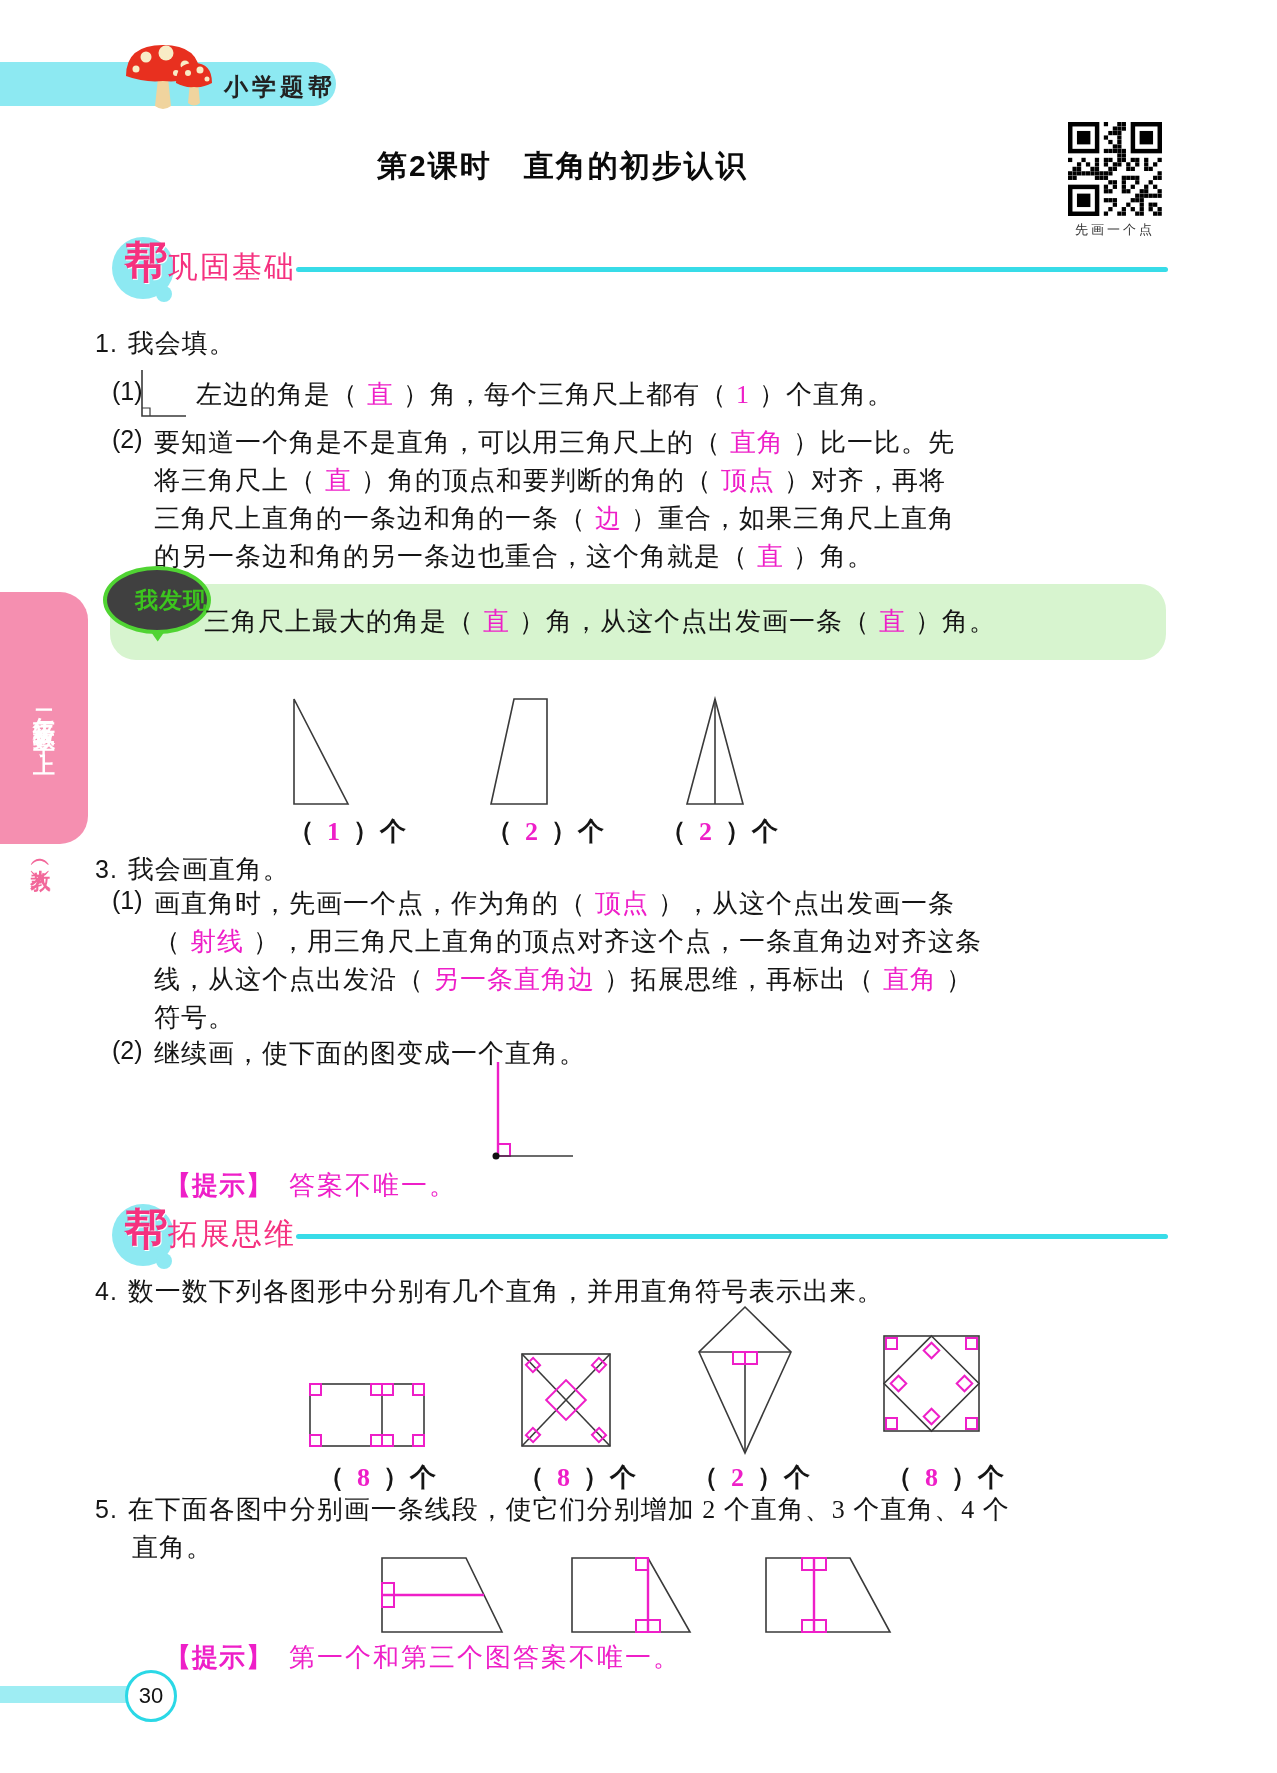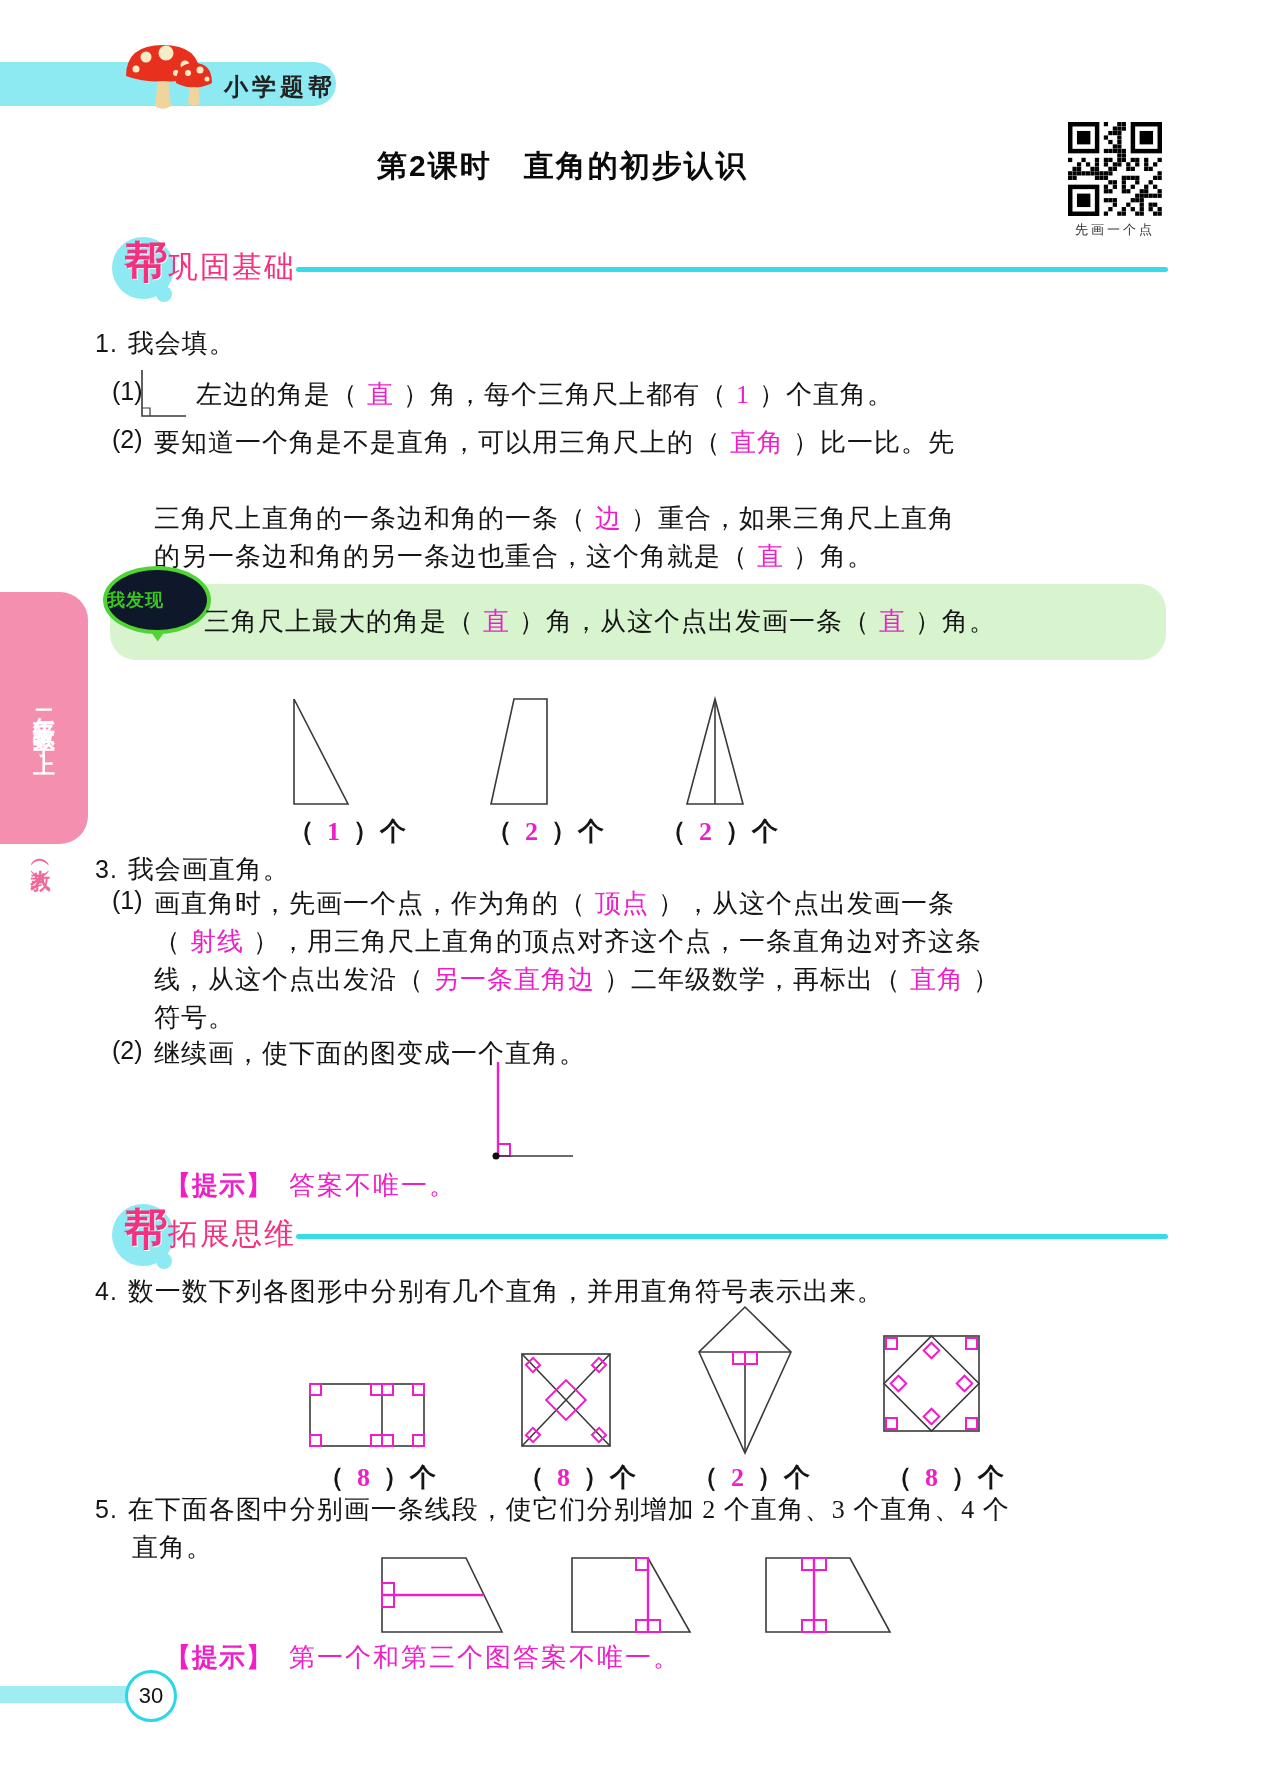--- a/index.html
+++ b/index.html
@@ -30,23 +30,23 @@
   .sec-blob::after{content:"";position:absolute;left:44px;top:49px;width:16px;height:16px;
                    border-radius:50%;background:var(--cyan);}
   .sec-head{position:absolute;display:flex;align-items:baseline;white-space:nowrap;
             font-family:"Liberation Sans",sans-serif;color:var(--pink);}
   .sec-badge{font-size:44px;font-weight:bold;text-shadow:1px 1px 0 #fff;}
   .sec-label{font-size:30px;font-weight:normal;letter-spacing:2px;}
   .sec-line{position:absolute;height:5px;background:var(--cyan-deep);border-radius:3px;}
   
   .disc-box{position:absolute;left:110px;top:584px;width:1056px;height:76px;border-radius:26px;
             background:var(--green-fill);}
-  .disc-bubble{position:absolute;left:103px;top:566px;width:100px;height:60px;background:#0f172a;
+  .disc-bubble{position:absolute;left:103px;top:566px;width:100px;height:60px;background:#404040;
                border:4px solid var(--green);border-radius:50%;display:flex;align-items:center;
-               justify-content:flex-start;font-family:"Liberation Sans",sans-serif;font-size:18px;
+               justify-content:flex-end;font-family:"Liberation Sans",sans-serif;font-size:23px;
                font-weight:bold;color:#3CC51E;letter-spacing:1px;}
   .disc-tail{position:absolute;left:150px;top:620px;width:16px;height:16px;background:var(--green);
              transform:rotate(55deg) skewX(20deg);}
   
   .hint-label{color:var(--magenta);font-family:"Liberation Sans",sans-serif;font-weight:bold;font-size:26px;}
   .hint-text{color:var(--magenta);font-size:26px;margin-left:16px;letter-spacing:2px;}
   
   .side-tab{position:absolute;left:0;top:592px;width:88px;height:252px;background:var(--tab-pink);
             border-radius:0 28px 28px 0;display:flex;align-items:center;justify-content:center;}
   .side-tab-text{writing-mode:vertical-rl;font-family:"Liberation Sans",sans-serif;font-size:22px;
@@ -240,20 +240,21 @@
     <span class="qnum">1.</span><span>我会填。</span>
   </div>
   <div class="pprefix" style="left:112px;top:377px;">(1)</div>
   <svg class="abs" style="left:138px;top:368px;" width="52" height="54" viewBox="0 0 52 54">
     <path class="shape-stroke" d="M4 2 L4 48 L48 48"></path>
     <path class="shape-stroke" style="stroke-width:1.2" d="M4 40 L12 40 L12 48"></path>
   </svg>
   <div class="line" style="left:196px;top:377px;"><span>左边的角是（</span><span class="ans">直</span><span>）角，每个三角尺上都有（</span><span class="ans">1</span><span>）个直角。</span></div>
   <div class="pprefix" style="left:112px;top:425px;">(2)</div>
   <div class="line" style="left:154px;top:425px;"><span>要知道一个角是不是直角，可以用三角尺上的（</span><span class="ans">直角</span><span>）比一比。先</span></div>
+  <div class="line" style="left:154px;top:463px;"><span>将三角尺上（</span><span class="ans">直</span><span>）角的顶点和要判断的角的（</span><span class="ans">顶点</span><span>）对齐，再将</span></div>
   <div class="line" style="left:154px;top:501px;"><span>三角尺上直角的一条边和角的一条（</span><span class="ans">边</span><span>）重合，如果三角尺上直角</span></div>
   <div class="line" style="left:154px;top:539px;"><span>的另一条边和角的另一条边也重合，这个角就是（</span><span class="ans">直</span><span>）角。</span></div>
 
   <div class="disc-box"></div>
   <div class="disc-tail"></div>
   <div class="disc-bubble">
     <span>我发现</span>
   </div>
   <div class="line" style="left:204px;top:604px;"><span>三角尺上最大的角是（</span><span class="ans">直</span><span>）角，从这个点出发画一条（</span><span class="ans">直</span><span>）角。</span></div>
 
@@ -270,21 +271,21 @@
   <div class="line ans-row" style="left:288px;top:814px;"><span>（</span><span class="ans">1</span><span>）个</span></div>
   <div class="line ans-row" style="left:486px;top:814px;"><span>（</span><span class="ans">2</span><span>）个</span></div>
   <div class="line ans-row" style="left:660px;top:814px;"><span>（</span><span class="ans">2</span><span>）个</span></div>
 
   <div class="line" style="left:95px;top:852px;">
     <span class="qnum">3.</span><span>我会画直角。</span>
   </div>
   <div class="pprefix" style="left:112px;top:886px;">(1)</div>
   <div class="line" style="left:154px;top:886px;"><span>画直角时，先画一个点，作为角的（</span><span class="ans">顶点</span><span>），从这个点出发画一条</span></div>
   <div class="line" style="left:154px;top:924px;"><span>（</span><span class="ans">射线</span><span>），用三角尺上直角的顶点对齐这个点，一条直角边对齐这条</span></div>
-  <div class="line" style="left:154px;top:962px;"><span>线，从这个点出发沿（</span><span class="ans">另一条直角边</span><span>）二年级数学，再标出（</span><span class="ans">直角</span><span>）</span></div>
+  <div class="line" style="left:154px;top:962px;"><span>线，从这个点出发沿（</span><span class="ans">另一条直角边</span><span>）拓展思维，再标出（</span><span class="ans">直角</span><span>）</span></div>
   <div class="line" style="left:154px;top:1000px;"><span>符号。</span></div>
   <div class="pprefix" style="left:112px;top:1036px;">(2)</div>
   <div class="line" style="left:154px;top:1036px;">继续画，使下面的图变成一个直角。</div>
   <svg class="abs" style="left:488px;top:1058px;" width="100" height="108" viewBox="0 0 100 108">
     <line class="ml" x1="10" y1="4" x2="10" y2="98"></line>
     <rect class="mk" x="10" y="86" width="12" height="12"></rect>
     <line class="shape-stroke" x1="8" y1="98" x2="85" y2="98"></line>
     <circle cx="8" cy="98" r="3.5" fill="#111"></circle>
   </svg>
   <div class="line" style="left:165px;top:1168px;">

